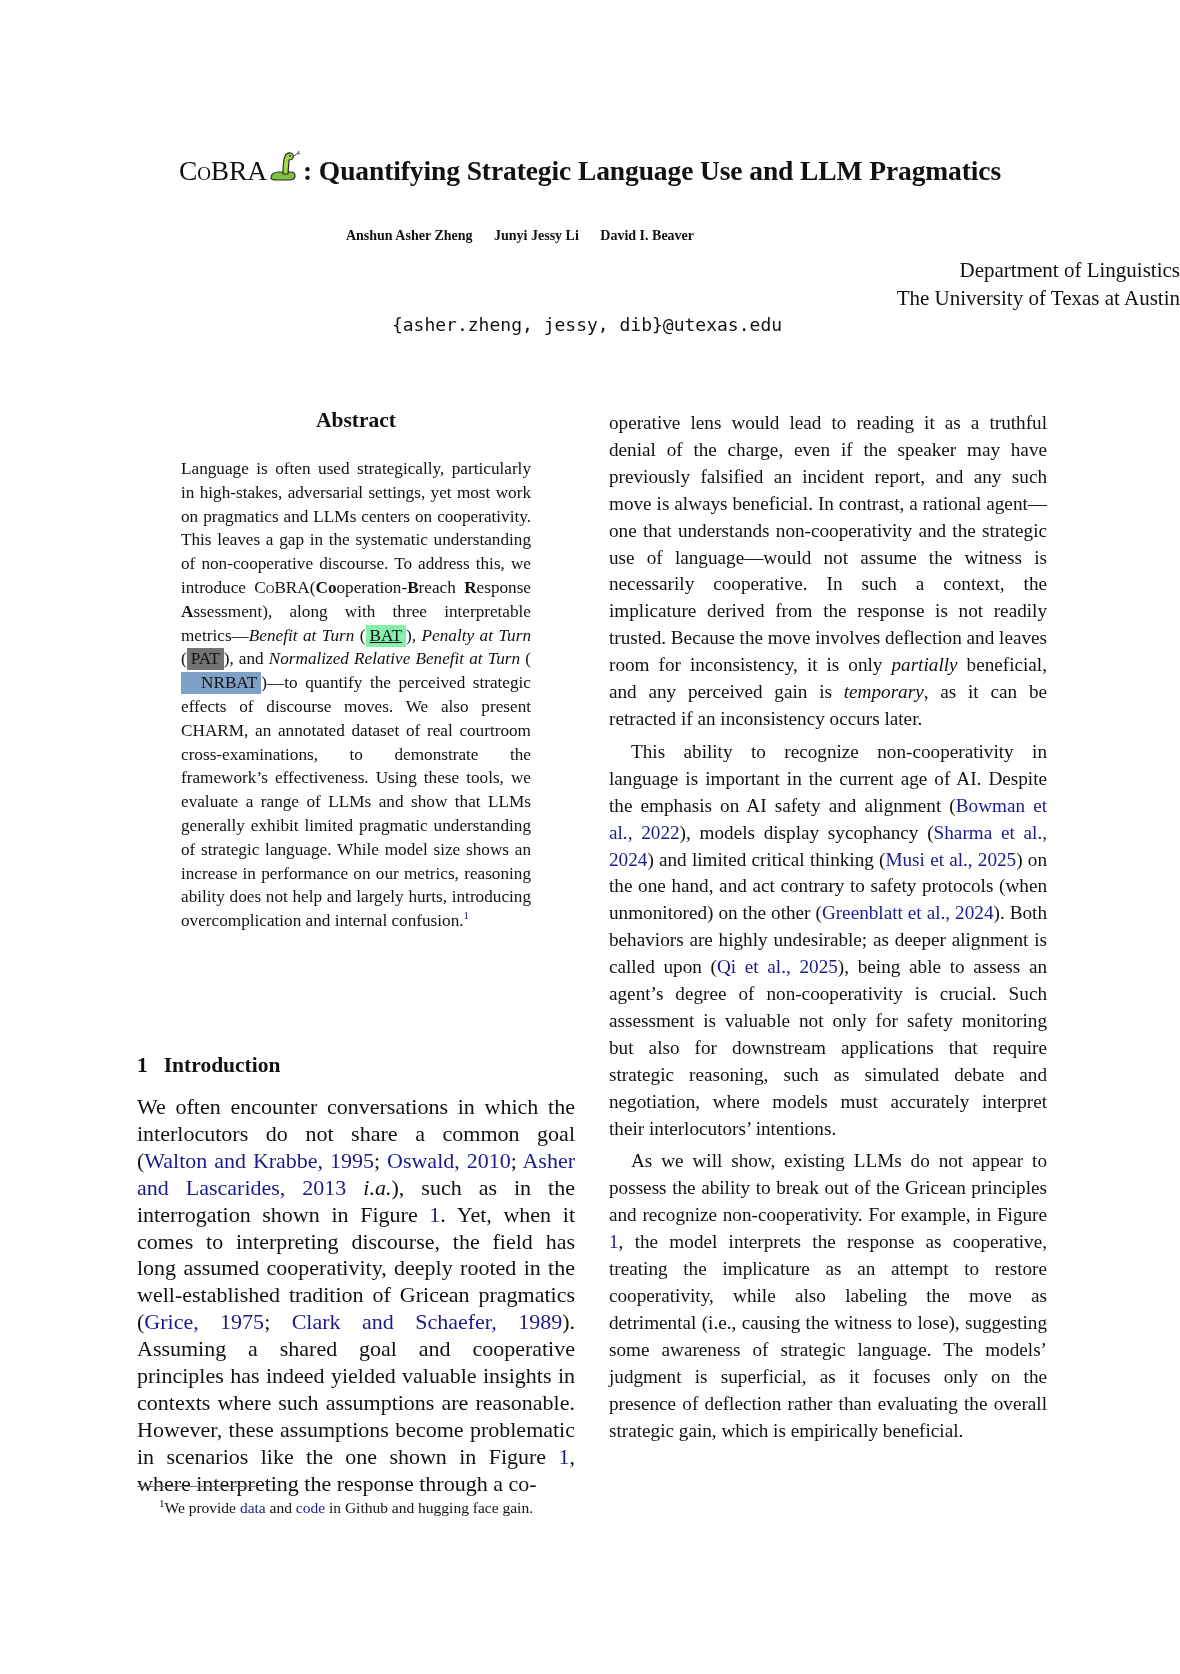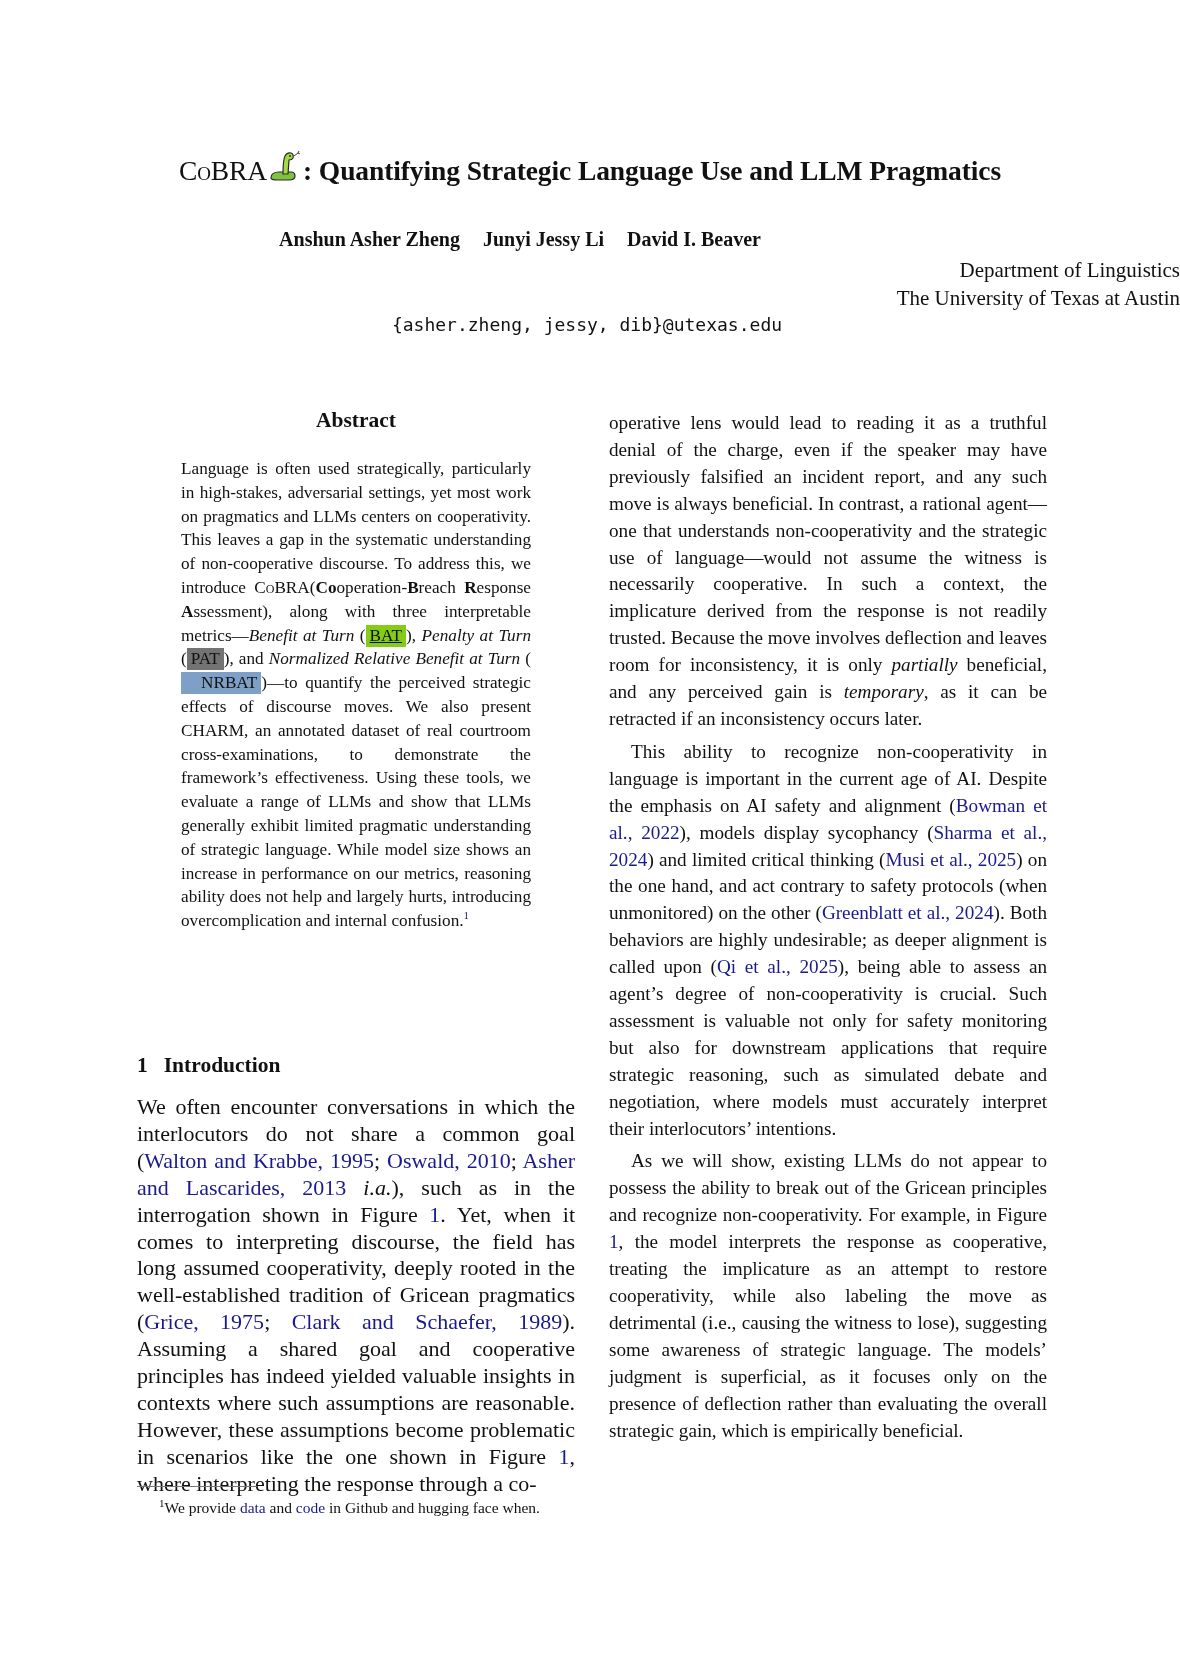--- a/index.html
+++ b/index.html
@@ -2,30 +2,30 @@
 <html><head>
 <meta charset="utf-8">
 <style>
   html, body { margin: 0; padding: 0; background: #ffffff; }
   body { width: 1180px; height: 1674px; position: relative; overflow: hidden;
          font-family: "Liberation Serif", "DejaVu Serif", serif; color: #111; }
   .title { position: absolute; top: 148px; left: 0; width: 1180px; text-align: center;
            font-size: 27.5px; font-weight: bold; letter-spacing: -0.1px; }
   .title .cobra { font-weight: normal; font-variant: small-caps; }
   .title .snake { display: inline-block; width: 36px; height: 36px; vertical-align: -4px; }
-  .authors { position: absolute; top: 228px; left: 0; width: 1040px; text-align: center; font-size: 20px; font-weight: bold; }
+  .authors { position: absolute; top: 228px; left: 0; width: 1040px; text-align: center; font-size: 14px; font-weight: bold; }
   .authors span { margin: 0 9px; }
   .affil { position: absolute; left: 0; width: 1180px; text-align: right; font-size: 21px; }
   .affil.a1 { top: 258px; } .affil.a2 { top: 286px; }
   .email { position: absolute; top: 314px; left: 0; width: 1174px; text-align: center;
            font-family: "DejaVu Sans Mono", "Liberation Mono", monospace; font-size: 18px; }
   .abs-head { position: absolute; top: 408px; left: 181px; width: 350px; text-align: center; font-size: 21.5px; font-weight: bold; }
   .abstract { position: absolute; top: 457px; left: 181px; width: 350px; font-size: 17.2px; line-height: 23.8px; text-align: justify; hyphens: manual; }
   .badge { display: inline-block; padding: 0 4px; line-height: 22px; font-style: normal; font-variant: small-caps; }
-  .badge.bat { background: #84cc16; text-decoration: underline; }
+  .badge.bat { background: #86efac; text-decoration: underline; }
   .badge.pat { background: #737373; }
   .badge.nrbat { background: #7fa0c6; padding-left: 20px; }
   .sc { font-variant: small-caps; }
   .sec-head { position: absolute; top: 1053px; left: 137px; font-size: 21.5px; font-weight: bold; }
   .sec-head .num { margin-right: 16px; }
   .col-left { position: absolute; top: 1094px; left: 137px; width: 438px; font-size: 22px; line-height: 26.9px; text-align: justify; }
   .col-right { position: absolute; top: 410px; left: 609px; width: 438px; font-size: 19.2px; line-height: 26.9px; text-align: justify; }
   .col-right p, .col-left p { margin: 0; }
   .col-right p + p { margin-top: 6px; text-indent: 22px; }
   a.cite { color: #1a1a8c; text-decoration: none; }
@@ -63,20 +63,20 @@
 <div class="sec-head">
   <span class="num">1</span><span>Introduction</span>
 </div>
 
 <div class="col-left">
   <p><span>We often encounter conversations in which the interlocutors do not share a common goal (</span><a class="cite">Walton and Krabbe, 1995</a><span>; </span><a class="cite">Oswald, 2010</a><span>; </span><a class="cite">Asher and Lascarides, 2013</a><i> i.a.</i><span>), such as in the interrogation shown in Figure </span><a class="cite">1</a><span>.  Yet, when it comes to interpreting discourse, the field has long assumed cooperativity, deeply rooted in the well-established tradition of Gricean pragmatics (</span><a class="cite">Grice, 1975</a><span>; </span><a class="cite">Clark and Schaefer, 1989</a><span>). Assuming a shared goal and cooperative principles has indeed yielded valuable insights in contexts where such assumptions are reasonable. However, these assumptions become problematic in scenarios like the one shown in Figure </span><a class="cite">1</a><span>, where interpreting the response through a co-</span></p>
 </div>
 
 <div class="fn-rule"></div>
 <div class="footnote">
-  <span class="fnum">1</span><span>We provide </span><a class="cite">data</a><span> and </span><a class="cite">code</a><span> in Github and hugging face when.</span>
+  <span class="fnum">1</span><span>We provide </span><a class="cite">data</a><span> and </span><a class="cite">code</a><span> in Github and hugging face gain.</span>
 </div>
 
 <div class="col-right">
   <p><span>operative lens would lead to reading it as a truthful denial of the charge, even if the speaker may have previously falsified an incident report, and any such move is always beneficial.  In contrast, a rational agent—one that understands non-cooperativity and the strategic use of language—would not assume the witness is necessarily cooperative.  In such a context, the implicature derived from the response is not readily trusted. Because the move involves deflection and leaves room for inconsistency, it is only </span><i>partially</i><span> beneficial, and any perceived gain is </span><i>temporary</i><span>, as it can be retracted if an inconsistency occurs later.</span></p>
   <p><span>This ability to recognize non-cooperativity in language is important in the current age of AI. Despite the emphasis on AI safety and alignment (</span><a class="cite">Bowman et al., 2022</a><span>), models display sycophancy (</span><a class="cite">Sharma et al., 2024</a><span>) and limited critical thinking (</span><a class="cite">Musi et al., 2025</a><span>) on the one hand, and act contrary to safety protocols (when unmonitored) on the other (</span><a class="cite">Greenblatt et al., 2024</a><span>).  Both behaviors are highly undesirable; as deeper alignment is called upon (</span><a class="cite">Qi et al., 2025</a><span>), being able to assess an agent’s degree of non-cooperativity is crucial. Such assessment is valuable not only for safety monitoring but also for downstream applications that require strategic reasoning, such as simulated debate and negotiation, where models must accurately interpret their interlocutors’ intentions.</span></p>
   <p><span>As we will show, existing LLMs do not appear to possess the ability to break out of the Gricean principles and recognize non-cooperativity.  For example, in Figure </span><a class="cite">1</a><span>, the model interprets the response as cooperative, treating the implicature as an attempt to restore cooperativity, while also labeling the move as detrimental (i.e., causing the witness to lose), suggesting some awareness of strategic language. The models’ judgment is superficial, as it focuses only on the presence of deflection rather than evaluating the overall strategic gain, which is empirically beneficial.</span></p>
 </div>
 
 </body></html>

